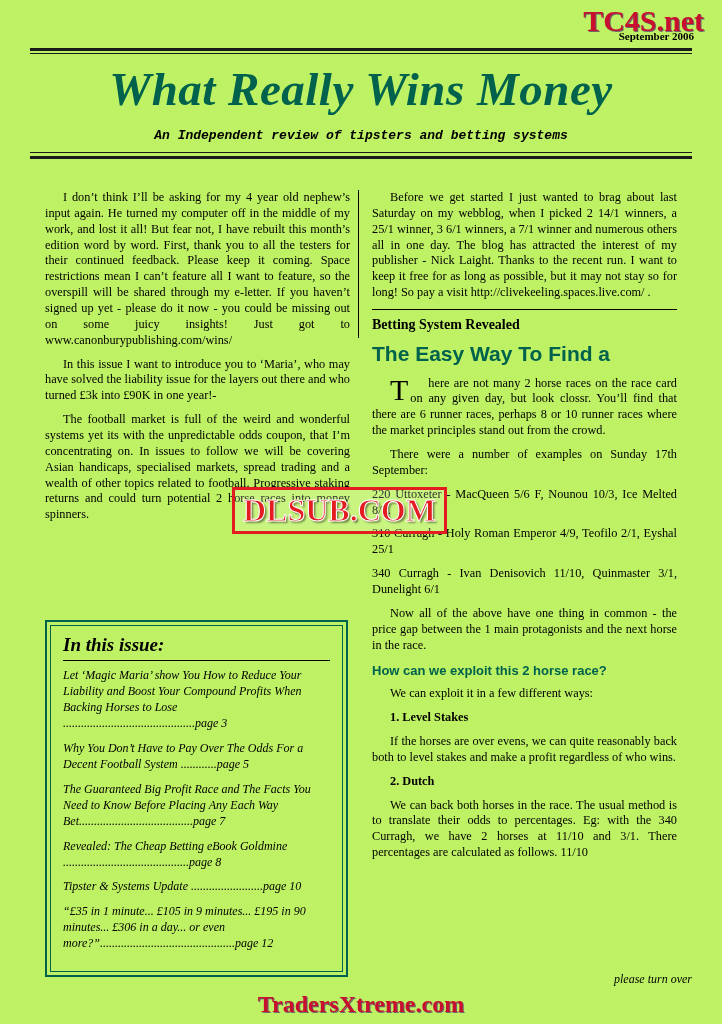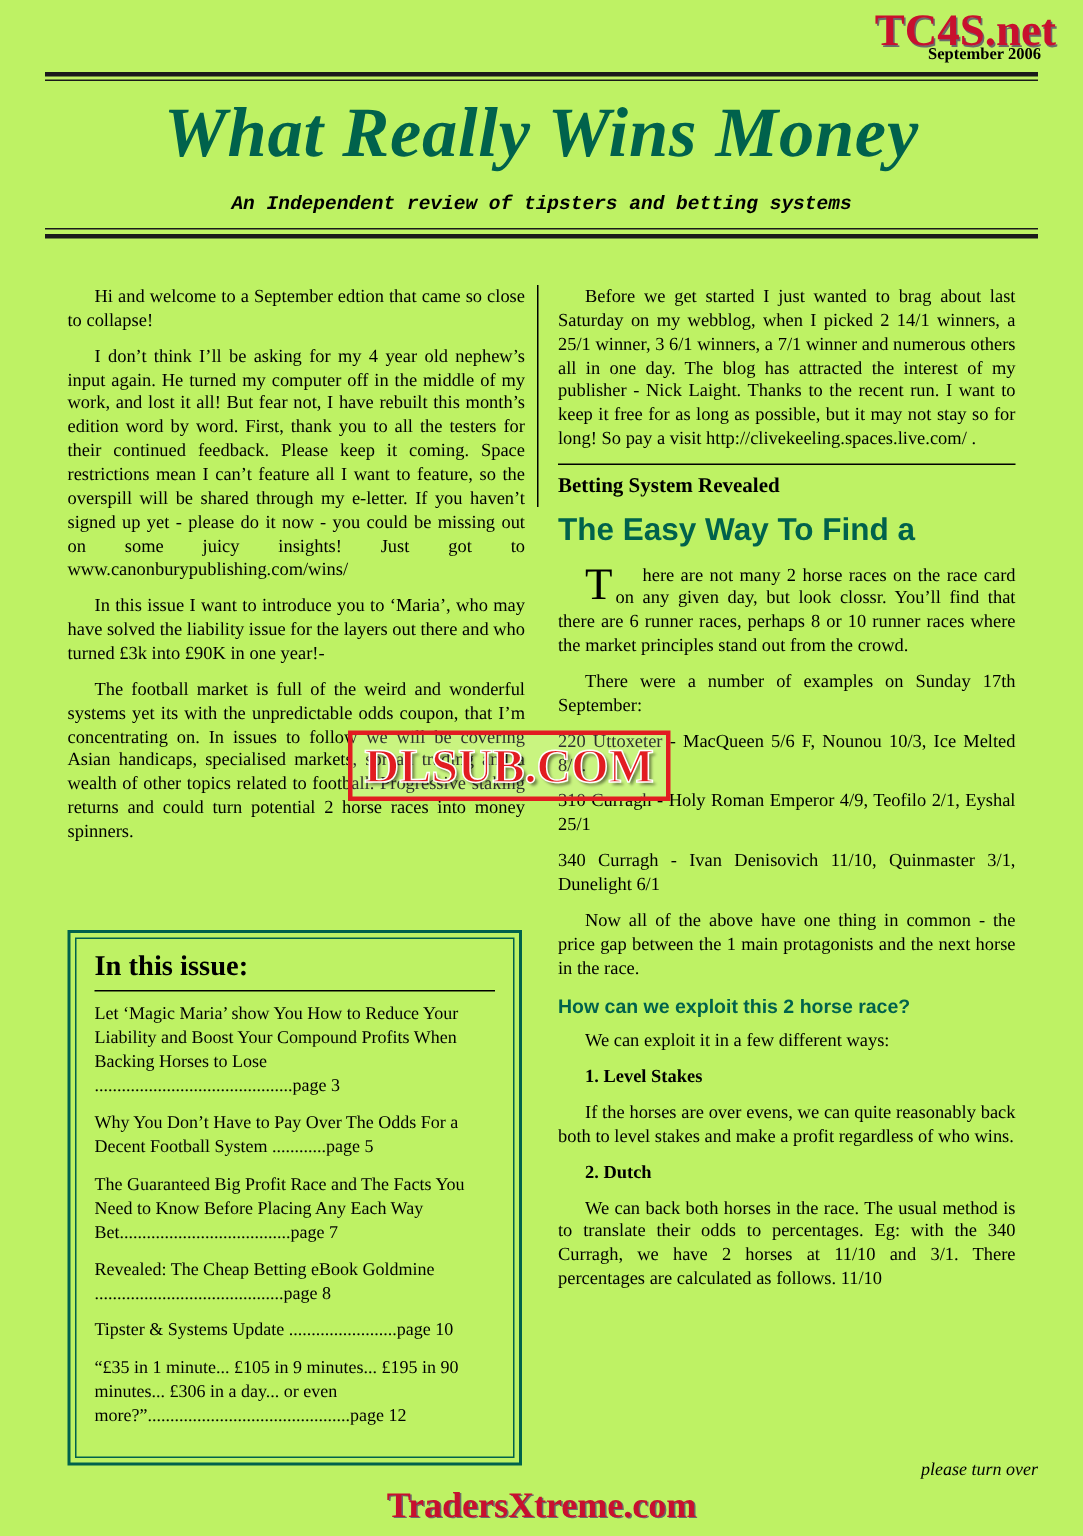--- a/index.html
+++ b/index.html
@@ -183,20 +183,21 @@
   }
 
   
   .issue-box {
     position: absolute;
     left: 45px;
     top: 620px;
     width: 303px;
     border: 2px solid #00624c;
     box-sizing: border-box;
+    font-style: italic;
   }
   .issue-box-inner {
     border: 1px solid #00624c;
     margin: 3px;
     padding: 8px 12px 10px 12px;
   }
   .issue-title {
     font-family: "Liberation Serif", serif;
     font-weight: bold;
     font-size: 19px;
@@ -267,21 +268,20 @@
   <div class="masthead"><span>What Really </span><span class="u">Wins</span><span> Money</span></div>
 
   <div class="subtitle">An Independent review of tipsters and betting systems</div>
 
   <div class="rule-bot-thin"></div>
   <div class="rule-bot"></div>
 
   <div class="vrule"></div>
 
   <div class="col left">
-    <p>Hi and welcome to a September edtion that came so close to collapse!</p>
     <p>I don’t think I’ll be asking for my 4 year old nephew’s input again. He turned my computer off in the middle of my work, and lost it all! But fear not, I have rebuilt this month’s edition word by word. First, thank you to all the testers for their continued feedback. Please keep it coming. Space restrictions mean I can’t feature all I want to feature, so the overspill will be shared through my e-letter. If you haven’t signed up yet - please do it now - you could be missing out on some juicy insights! Just got to www.canonburypublishing.com/wins/</p>
     <p>In this issue I want to introduce you to ‘Maria’, who may have solved the liability issue for the layers out there and who turned £3k into £90K in one year!-</p>
     <p>The football market is full of the  weird and wonderful systems yet its with the unpredictable odds coupon, that I’m concentrating on. In issues to follow we will be covering Asian handicaps, specialised markets, spread trading and a wealth of other topics related to football. Progressive staking returns and could turn potential 2 horse races into money spinners.</p>
   </div>
 
   <div class="issue-box">
     <div class="issue-box-inner">
       <div class="issue-title">In this issue:</div>
       <div class="issue-title-rule"></div>
       <div class="toc-item">Let ‘Magic Maria’ show You How to Reduce Your Liability and Boost Your Compound Profits When Backing Horses to Lose  ............................................page 3</div>

